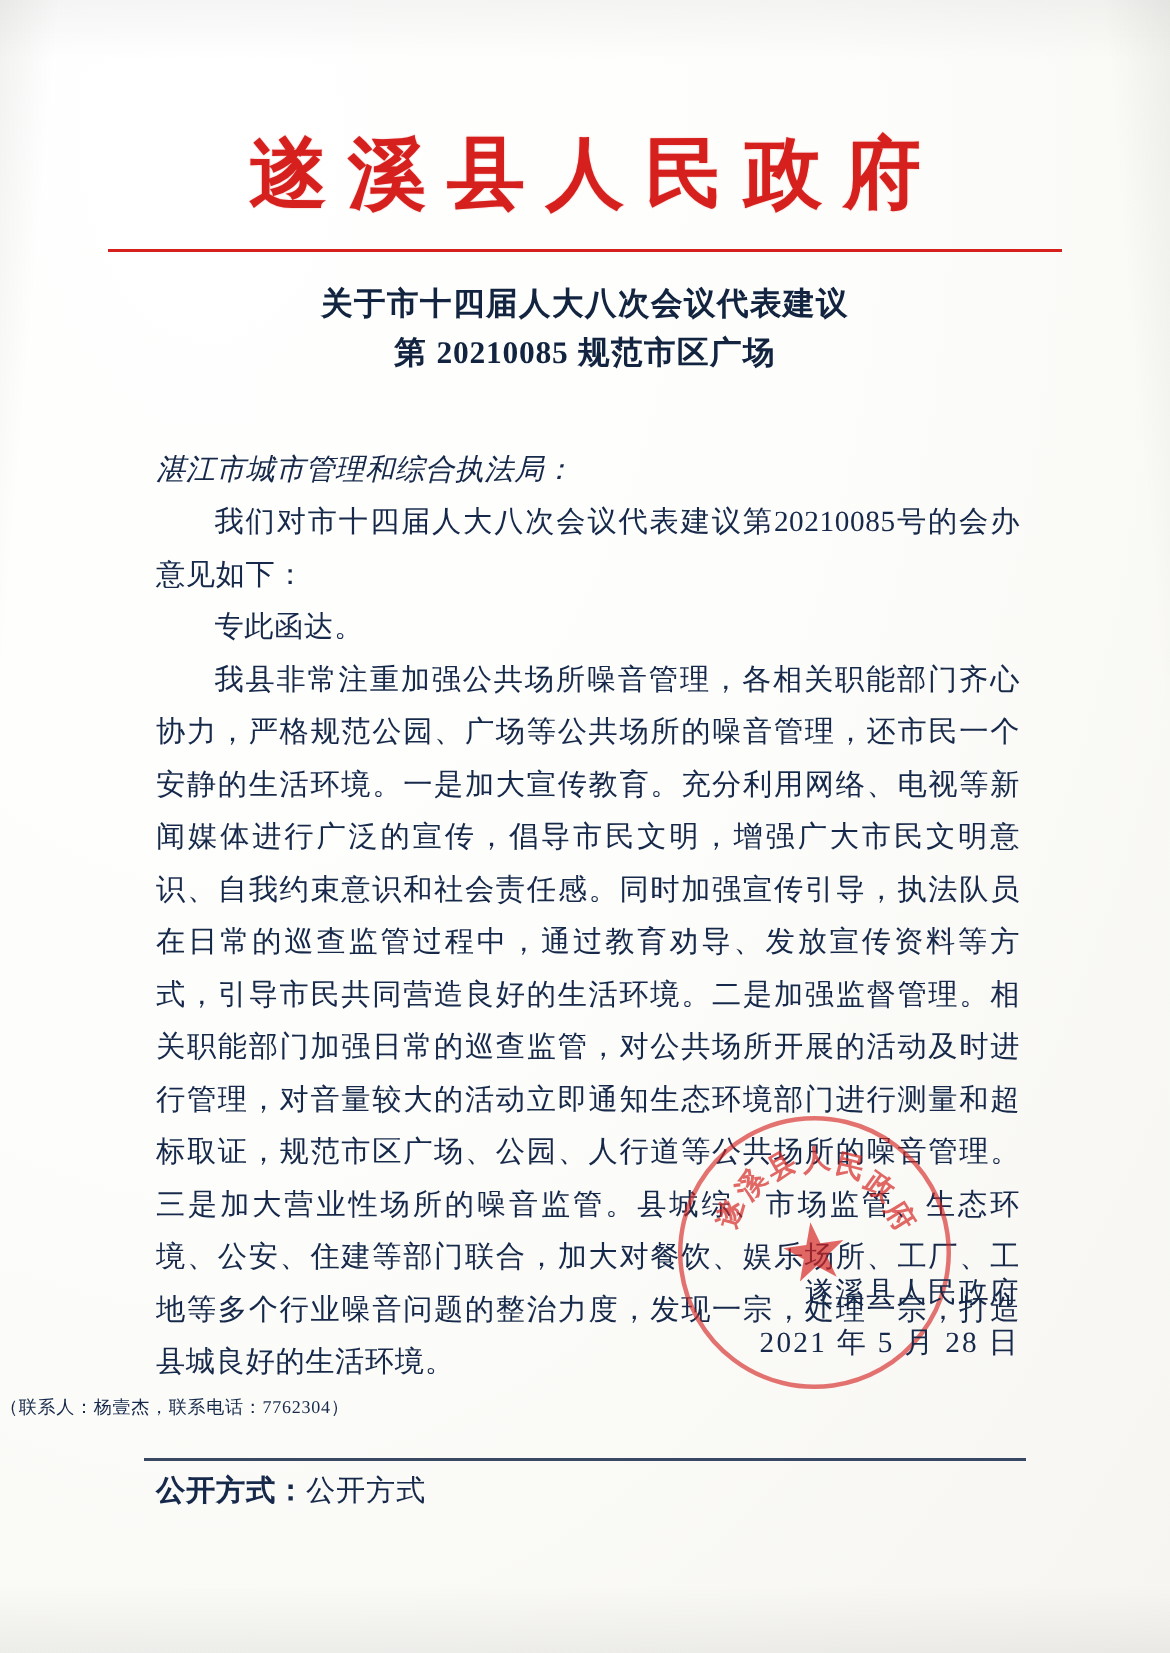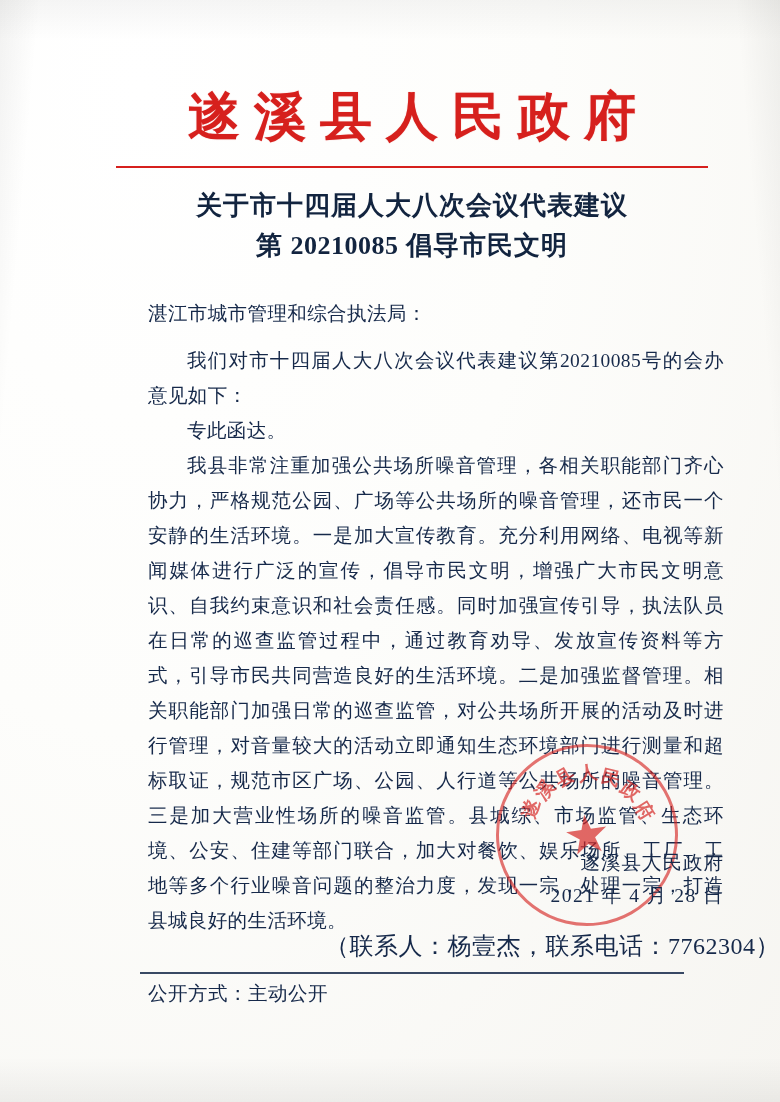--- a/index.html
+++ b/index.html
@@ -15,21 +15,20 @@
   }
   .page {
     position: relative;
     width: 780px;
     height: 1102px;
     background:
       radial-gradient(ellipse at 18% 8%, #ffffff 0%, #fdfdfb 45%, #f6f5f1 100%),
       linear-gradient(160deg, #fefefe 0%, #f8f7f3 60%, #f2f1ec 100%);
     box-sizing: border-box;
     overflow: hidden;
-    padding-left: 44px;
   }
   
   .paper-shade {
     position: absolute;
     inset: 0;
     background:
       linear-gradient(95deg, rgba(0,0,0,0.05) 0px, rgba(0,0,0,0.0) 40px),
       linear-gradient(265deg, rgba(0,0,0,0.05) 0px, rgba(0,0,0,0.0) 45px),
       linear-gradient(180deg, rgba(0,0,0,0.04) 0px, rgba(0,0,0,0) 40px),
       linear-gradient(0deg, rgba(0,0,0,0.05) 0px, rgba(0,0,0,0) 45px);
@@ -68,21 +67,21 @@
     background: #d6201d;
   }
 
   
   .doc-title {
     position: absolute;
     top: 186px;
     left: 96px;
     right: 96px;
     text-align: center;
-    font-size: 26px;
+    font-size: 21px;
     font-weight: bold;
     line-height: 1.55;
     color: #12243f;
     letter-spacing: 1px;
   }
   .doc-title .line2 .num {
     font-family: "Liberation Serif", "DejaVu Serif", serif;
     letter-spacing: 0.5px;
     text-align: center;
   }
@@ -93,21 +92,22 @@
     top: 296px;
     left: 104px;
     width: 576px;
     color: #16294a;
     font-size: 19.5px;
     line-height: 35px;
     letter-spacing: 0.4px;
     text-align: justify;
   }
   .addressee {
-    margin: 0 0 12px 0;
+    margin: 0 0 0 0;
+    font-style: italic;
   }
   .para {
     margin: 0;
     text-indent: 2em;
     font-family: Liberation Serif, serif;
   }
 
   
   .signature {
     position: absolute;
@@ -159,23 +159,23 @@
     font-family: "Liberation Serif", "DejaVu Serif", serif;
     transform-origin: 0 0;
   }
 
   
   .contact {
     position: absolute;
     top: 930px;
     left: 0;
     right: 0;
-    text-align: right;
-    color: #16294a;
-    font-size: 24px;
+    text-align: left;
+    color: #16294a;
+    font-size: 12px;
     letter-spacing: 0.5px;
   }
 
   
   .footer-rule {
     position: absolute;
     left: 96px;
     right: 96px;
     top: 972px;
     height: 1.5px;
@@ -183,42 +183,42 @@
     opacity: 0.85;
   }
   .footer-line {
     position: absolute;
     top: 980px;
     left: 104px;
     color: #16294a;
     font-size: 19.5px;
     letter-spacing: 0.5px;
   }
-  .footer-label { font-weight: normal; }
+  .footer-label { font-weight: bold; }
 </style>
 </head>
 <body>
 
 <div class="page">
   <div class="paper-shade"></div>
 
   <div class="content">
 
     <div class="masthead">
       <div class="masthead-title">遂溪县人民政府</div>
     </div>
 
     <div class="red-rule"></div>
 
     <div class="doc-title">
       <div class="line1">关于市十四届人大八次会议代表建议</div>
       <div class="line2">
         <span>第</span>
         <span class="num">20210085</span>
-        <span>倡导市民文明</span>
+        <span>规范市区广场</span>
       </div>
     </div>
 
     <div class="body-block">
       <p class="addressee">湛江市城市管理和综合执法局：</p>
       <p class="para">我们对市十四届人大八次会议代表建议第20210085号的会办意见如下：</p>
       <p class="para">专此函达。</p>
       <p class="para">我县非常注重加强公共场所噪音管理，各相关职能部门齐心协力，严格规范公园、广场等公共场所的噪音管理，还市民一个安静的生活环境。一是加大宣传教育。充分利用网络、电视等新闻媒体进行广泛的宣传，倡导市民文明，增强广大市民文明意识、自我约束意识和社会责任感。同时加强宣传引导，执法队员在日常的巡查监管过程中，通过教育劝导、发放宣传资料等方式，引导市民共同营造良好的生活环境。二是加强监督管理。相关职能部门加强日常的巡查监管，对公共场所开展的活动及时进行管理，对音量较大的活动立即通知生态环境部门进行测量和超标取证，规范市区广场、公园、人行道等公共场所的噪音管理。三是加大营业性场所的噪音监管。县城综、市场监管、生态环境、公安、住建等部门联合，加大对餐饮、娱乐场所、工厂、工地等多个行业噪音问题的整治力度，发现一宗，处理一宗，打造县城良好的生活环境。</p>
     </div>
 
@@ -230,24 +230,24 @@
         <span style="transform: rotate(-22deg) translate(0,-74px) rotate(0deg);">县</span>
         <span style="transform: rotate(0deg) translate(0,-74px) rotate(0deg);">人</span>
         <span style="transform: rotate(22deg) translate(0,-74px) rotate(0deg);">民</span>
         <span style="transform: rotate(44deg) translate(0,-74px) rotate(0deg);">政</span>
         <span style="transform: rotate(66deg) translate(0,-74px) rotate(0deg);">府</span>
       </div>
     </div>
 
     <div class="signature">
       <div class="sign-org">遂溪县人民政府</div>
-      <div class="sign-date">2021 年 4 月 28 日</div>
+      <div class="sign-date">2021 年 5 月 28 日</div>
     </div>
 
     <div class="contact">（联系人：杨壹杰，联系电话：7762304）</div>
 
     <div class="footer-rule"></div>
     <div class="footer-line">
-      <span class="footer-label">公开方式：</span><span>主动公开</span>
+      <span class="footer-label">公开方式：</span><span>公开方式</span>
     </div>
 
   </div>
 </div>
 
 </body></html>

